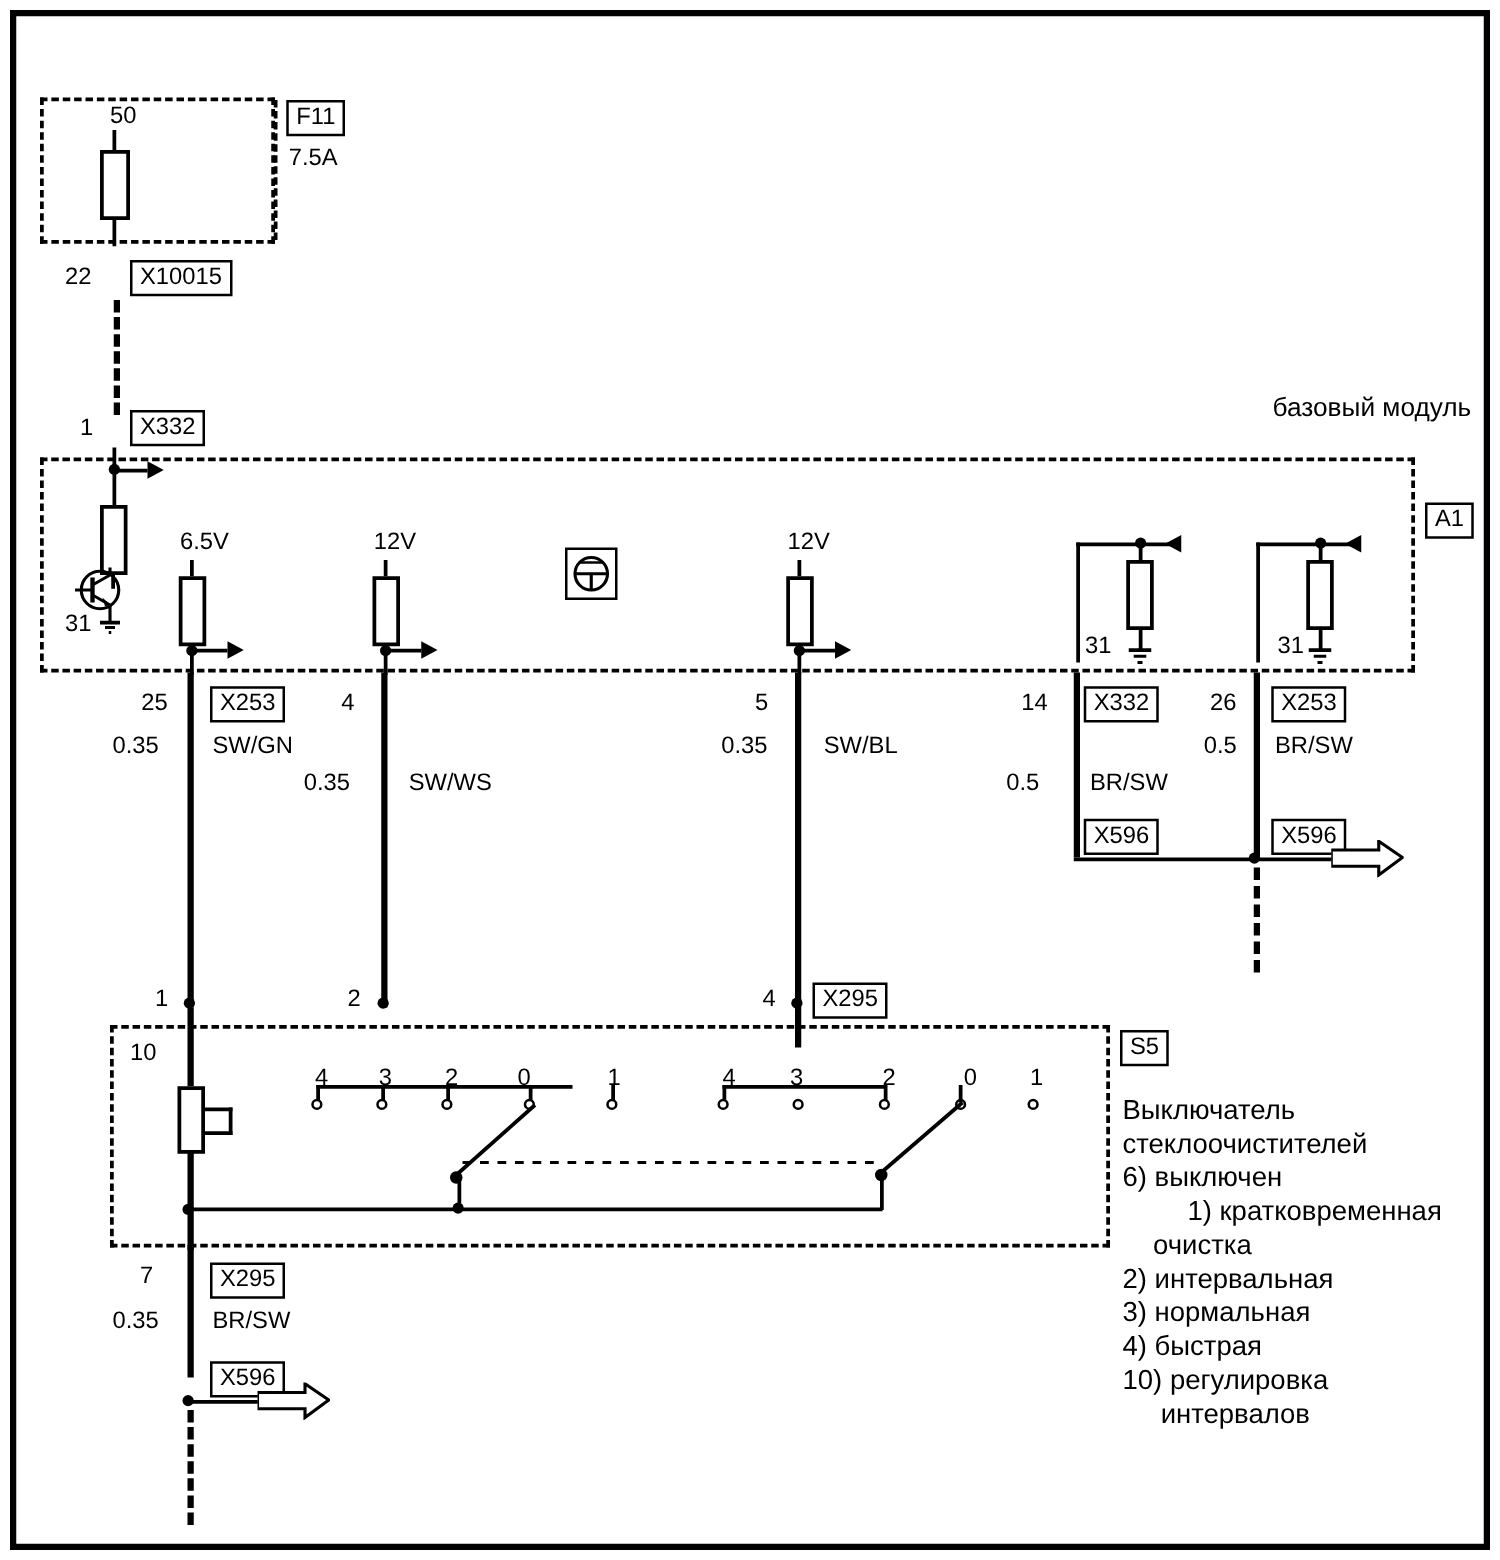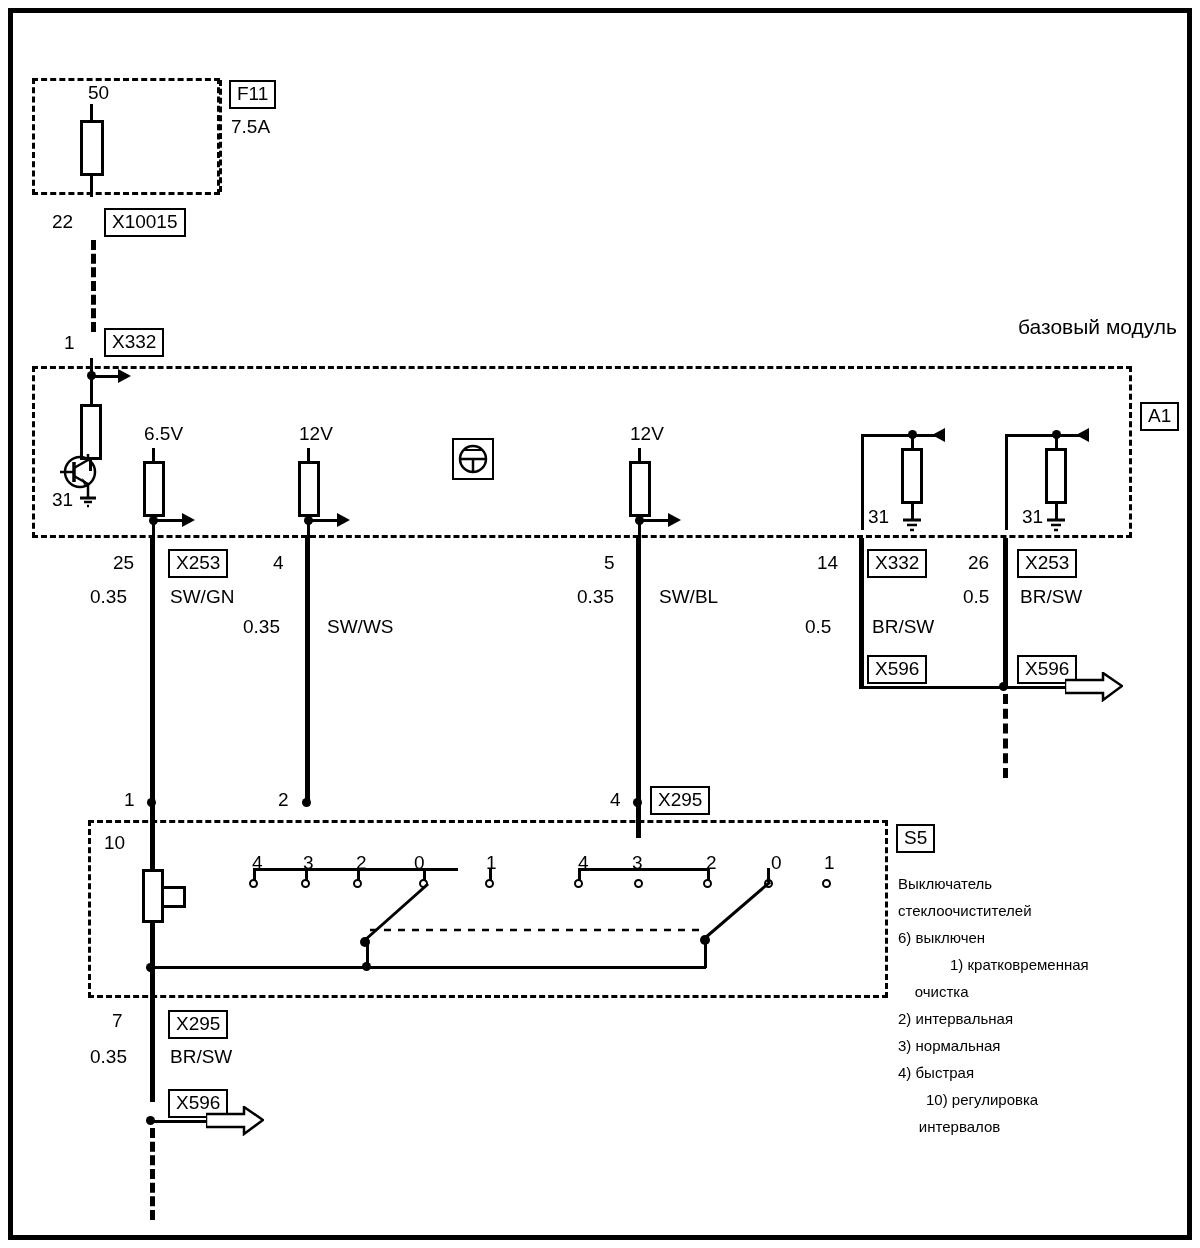--- a/index.html
+++ b/index.html
@@ -107,21 +107,21 @@
     border-right: 13px solid #000;
   }
   .arrowhollow {  
     position: absolute;
   }
   .gndsym {
     position: absolute;
   }
   .legend {
     position: absolute;
-    font-size: 15px;
+    font-size: 22px;
     line-height: 1.28;
     color: #000;
     white-space: pre;
   }
   .steering {
     position: absolute;
     border: 2px solid #000;
     background: #fff;
     box-sizing: border-box;
   }
@@ -375,15 +375,15 @@
   <div class="dashline-v" style="left:150px; top:1128px; height:92px; border-left-width:5px;"></div>
 
   <div class="legend" style="left:898px; top:874px;">Выключатель</div>
   <div class="legend" style="left:898px; top:901px;">стеклоочистителей</div>
   <div class="legend" style="left:898px; top:928px;">6) выключен</div>
   <div class="legend" style="left:950px; top:955px;">1) кратковременная</div>
   <div class="legend" style="left:898px; top:982px;">    очистка</div>
   <div class="legend" style="left:898px; top:1009px;">2) интервальная</div>
   <div class="legend" style="left:898px; top:1036px;">3) нормальная</div>
   <div class="legend" style="left:898px; top:1063px;">4) быстрая</div>
-  <div class="legend" style="left:898px; top:1090px;margin-left:28px;">10) регулировка</div>
+  <div class="legend" style="left:898px; top:1090px;">10) регулировка</div>
   <div class="legend" style="left:898px; top:1117px;">     интервалов</div>
 </div>
 
 </body></html>

